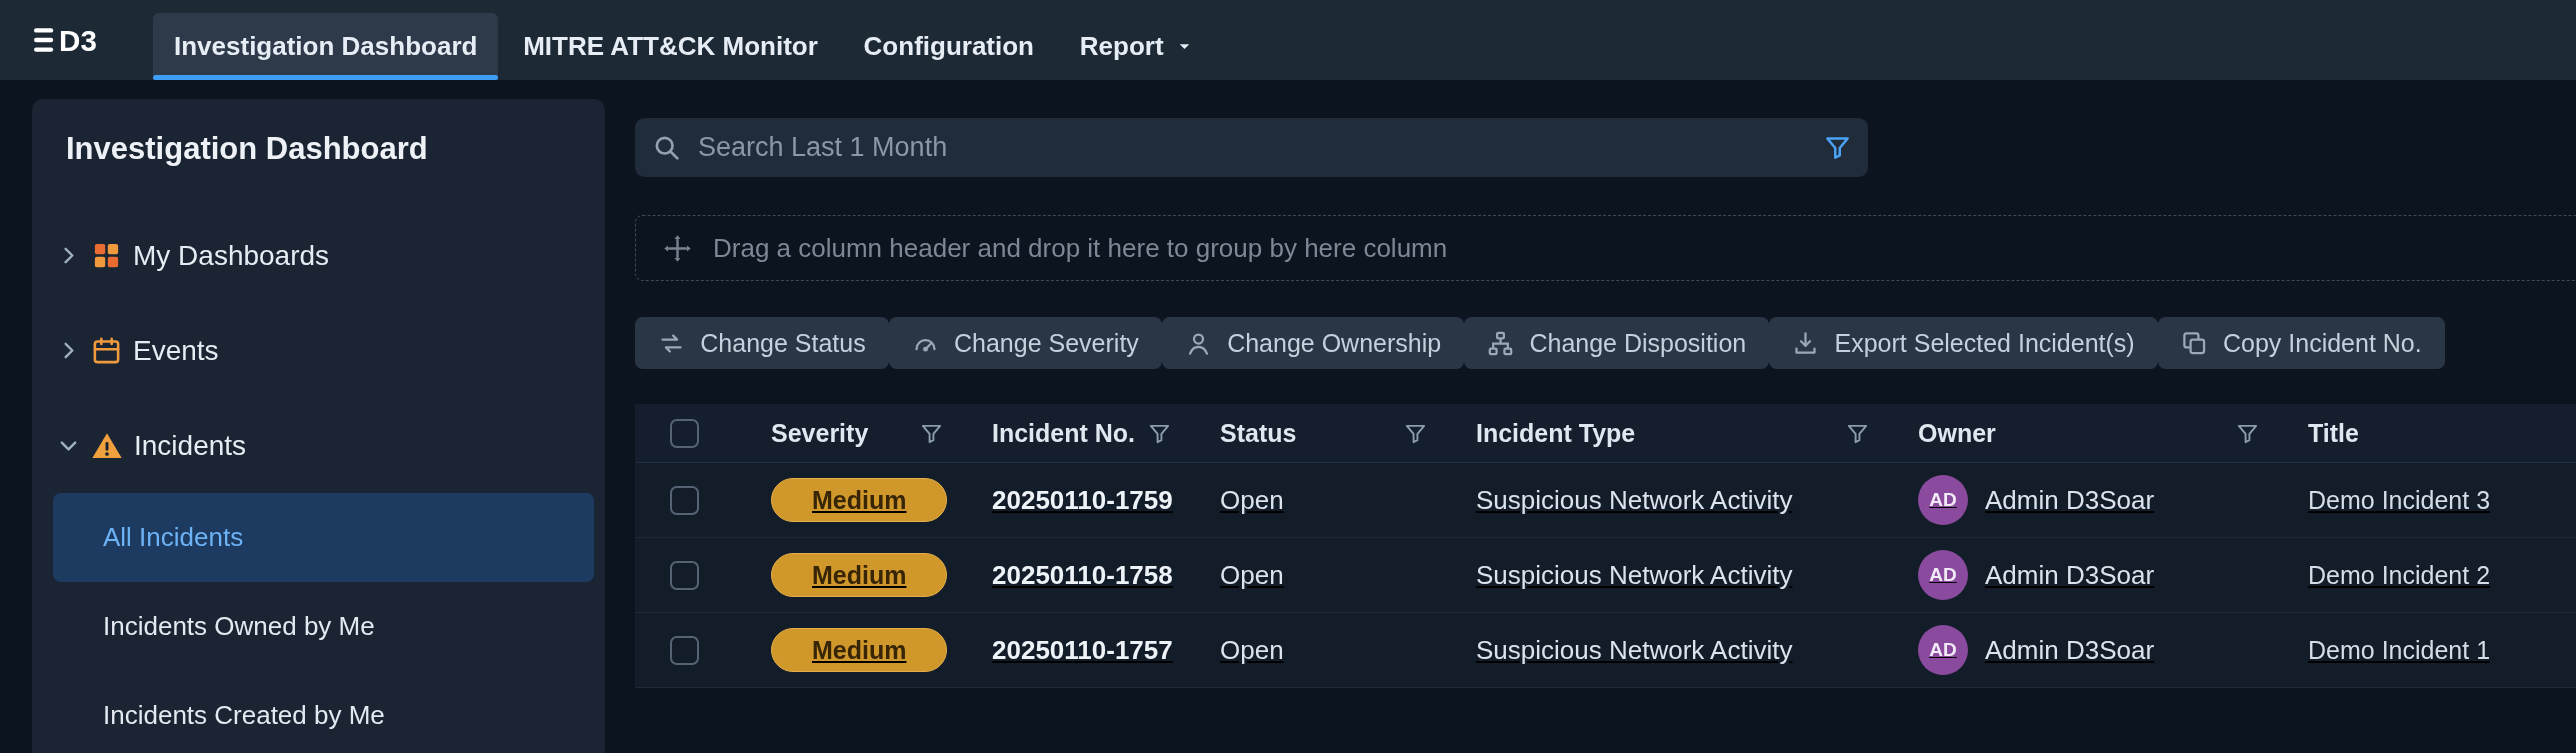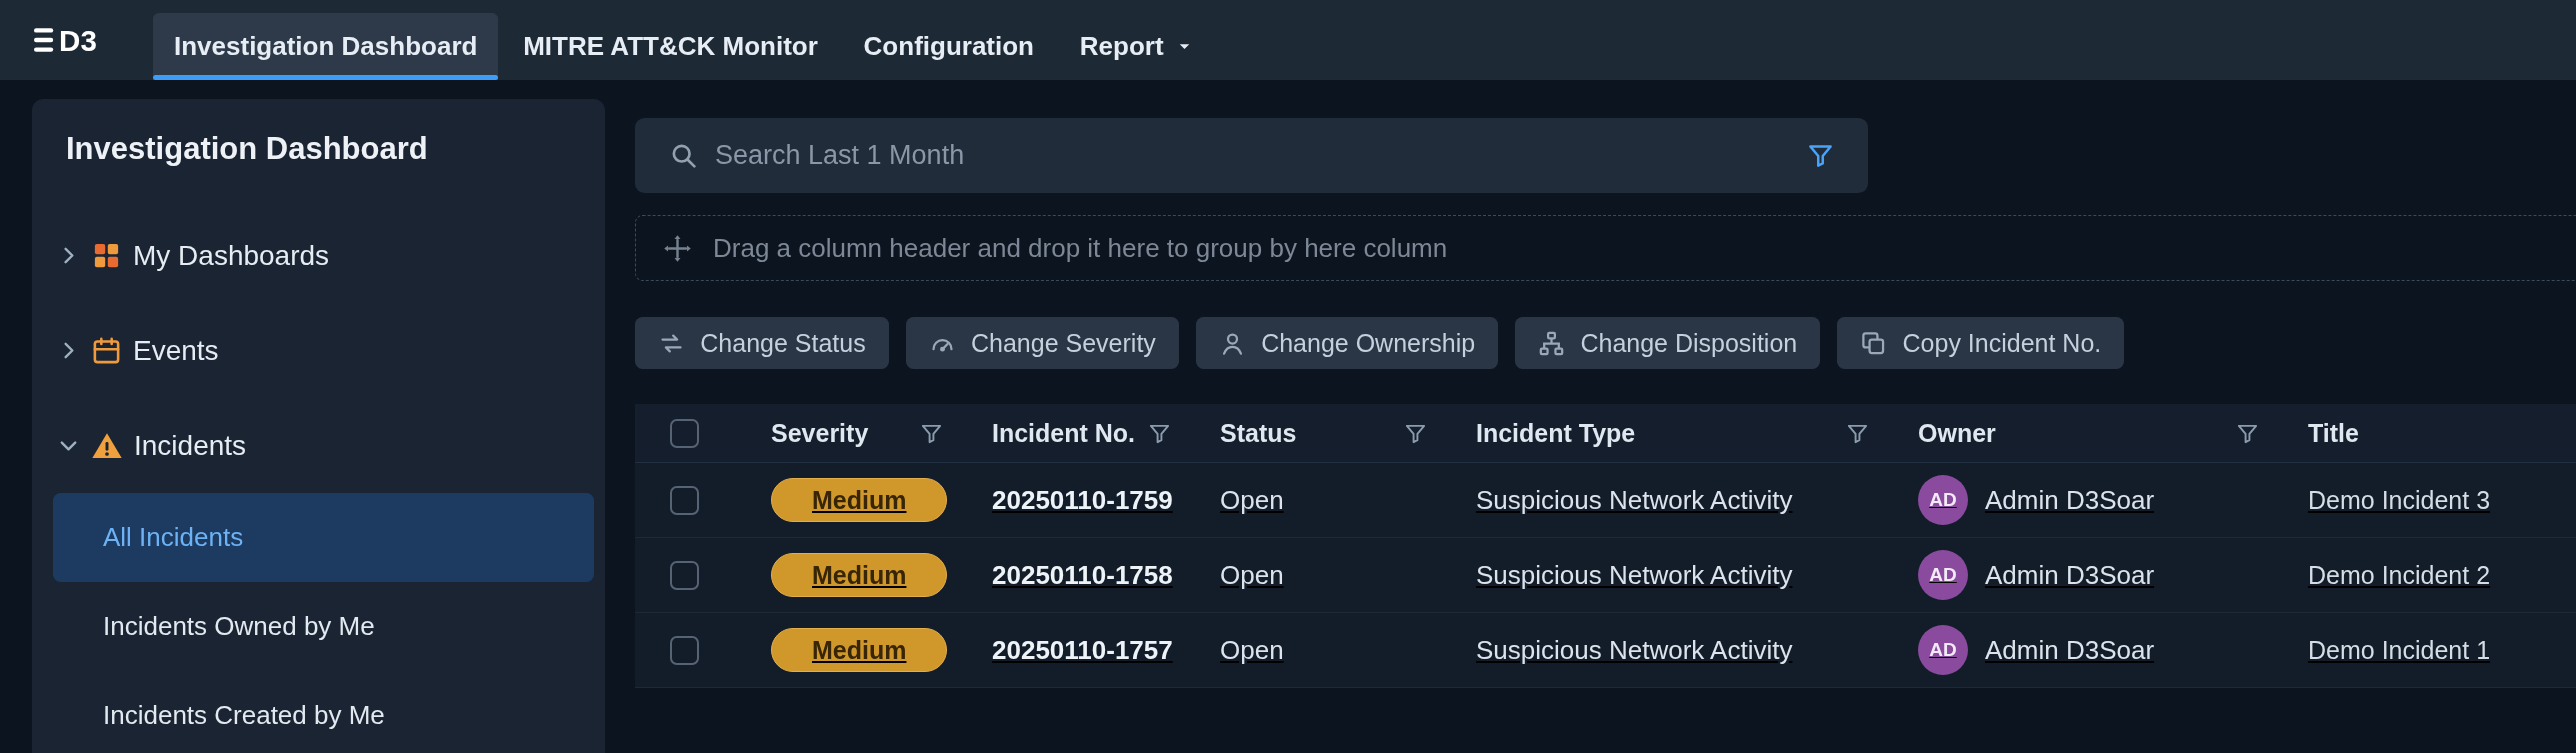--- a/index.html
+++ b/index.html
@@ -28,32 +28,32 @@
                font-size:28px; color:#e6ecf3; cursor:pointer; }
   .tree-item .icon { display:flex; align-items:center; }
   .subitem { height:89px; display:flex; align-items:center; padding-left:71px;
              font-size:26px; color:#e2e9f1; cursor:pointer; }
   .subitem.selected { margin:0 11.5px 0 21px; padding-left:50px; background:#1d3b61;
                       border-radius:7.6px; color:#6cb2f4; }
 
   
   .main { position:absolute; left:635px; top:99px; right:0; bottom:0; }
 
-  .searchbar { position:absolute; top:19px; left:0; width:1233px; height:75px;
+  .searchbar { position:absolute; top:19px; left:0; width:1233px; height:59px;
                background:#212c3b; border-radius:9.6px; display:flex; align-items:center;
-               padding:0 34px; gap:17px; }
+               padding:0 17px; gap:17px; }
   .searchbar input { flex:1; background:transparent; border:none; outline:none;
                      font-family:"Liberation Sans", sans-serif; font-size:27px; color:#dfe6ee; }
   .searchbar input::placeholder { color:#8b97a6; }
 
   .group-zone { position:absolute; top:116px; left:0; width:1997px; height:66px;
                 border:1.9px dashed #3c4a5d; border-radius:7.6px; display:flex; align-items:center;
                 gap:21px; padding:0 27px; color:#7d8795; font-size:26px; }
 
-  .toolbar { position:absolute; top:218px; left:0; display:flex; gap:17px; }
+  .toolbar { position:absolute; top:218px; left:0; display:flex; }
   .btn { height:52px; background:#2a3646; border-radius:7.6px; display:flex; align-items:center;
          gap:15.3px; padding:0 23px; color:#c6d0dc; font-size:25px; white-space:nowrap; cursor:pointer; }
   .btn svg { flex:none; }
 
   
   .table { position:absolute; top:305px; left:0; right:0; bottom:0; background:#10192500; }
   .grid-row { display:grid; grid-template-columns:98px 221px 228px 256px 442px 390px 1fr;
               align-items:center; }
   .thead { height:59px; background:#141e2c; border-bottom:1.9px solid #223043; }
   .th { display:flex; align-items:center; padding-left:38px; font-size:25px; font-weight:600;
@@ -222,20 +222,28 @@
       <div class="btn">
         <svg width="27" height="27" viewBox="0 0 24 24" fill="none" stroke="#9aa8b8" stroke-width="2">
           <rect x="9" y="2.5" width="6" height="5" rx="1"></rect>
           <rect x="2.5" y="16.5" width="6" height="5" rx="1"></rect>
           <rect x="15.5" y="16.5" width="6" height="5" rx="1"></rect>
           <path d="M12 7.5V12M5.5 16.5V12h13v4.5"></path>
           </svg>
         <span>Change Disposition</span>
       </div>
       <div class="btn">
+        <svg width="27" height="27" viewBox="0 0 24 24" fill="none" stroke="#9aa8b8" stroke-width="2" stroke-linecap="round" stroke-linejoin="round">
+          <path d="M12 3v11"></path>
+            <path d="M8 10l4 4 4-4"></path>
+            <path d="M4 16.5V20h16v-3.5"></path>
+          </svg>
+        <span>Export Selected Incident(s)</span>
+      </div>
+      <div class="btn">
         <svg width="27" height="27" viewBox="0 0 24 24" fill="none" stroke="#9aa8b8" stroke-width="2" stroke-linejoin="round">
           <rect x="8.5" y="8.5" width="12" height="12" rx="2"></rect>
           <path d="M15.5 8.5V5a2 2 0 0 0-2-2H5a2 2 0 0 0-2 2v8.5a2 2 0 0 0 2 2h3.5"></path>
           </svg>
         <span>Copy Incident No.</span>
       </div>
     </div>
 
     <div class="table">
 

